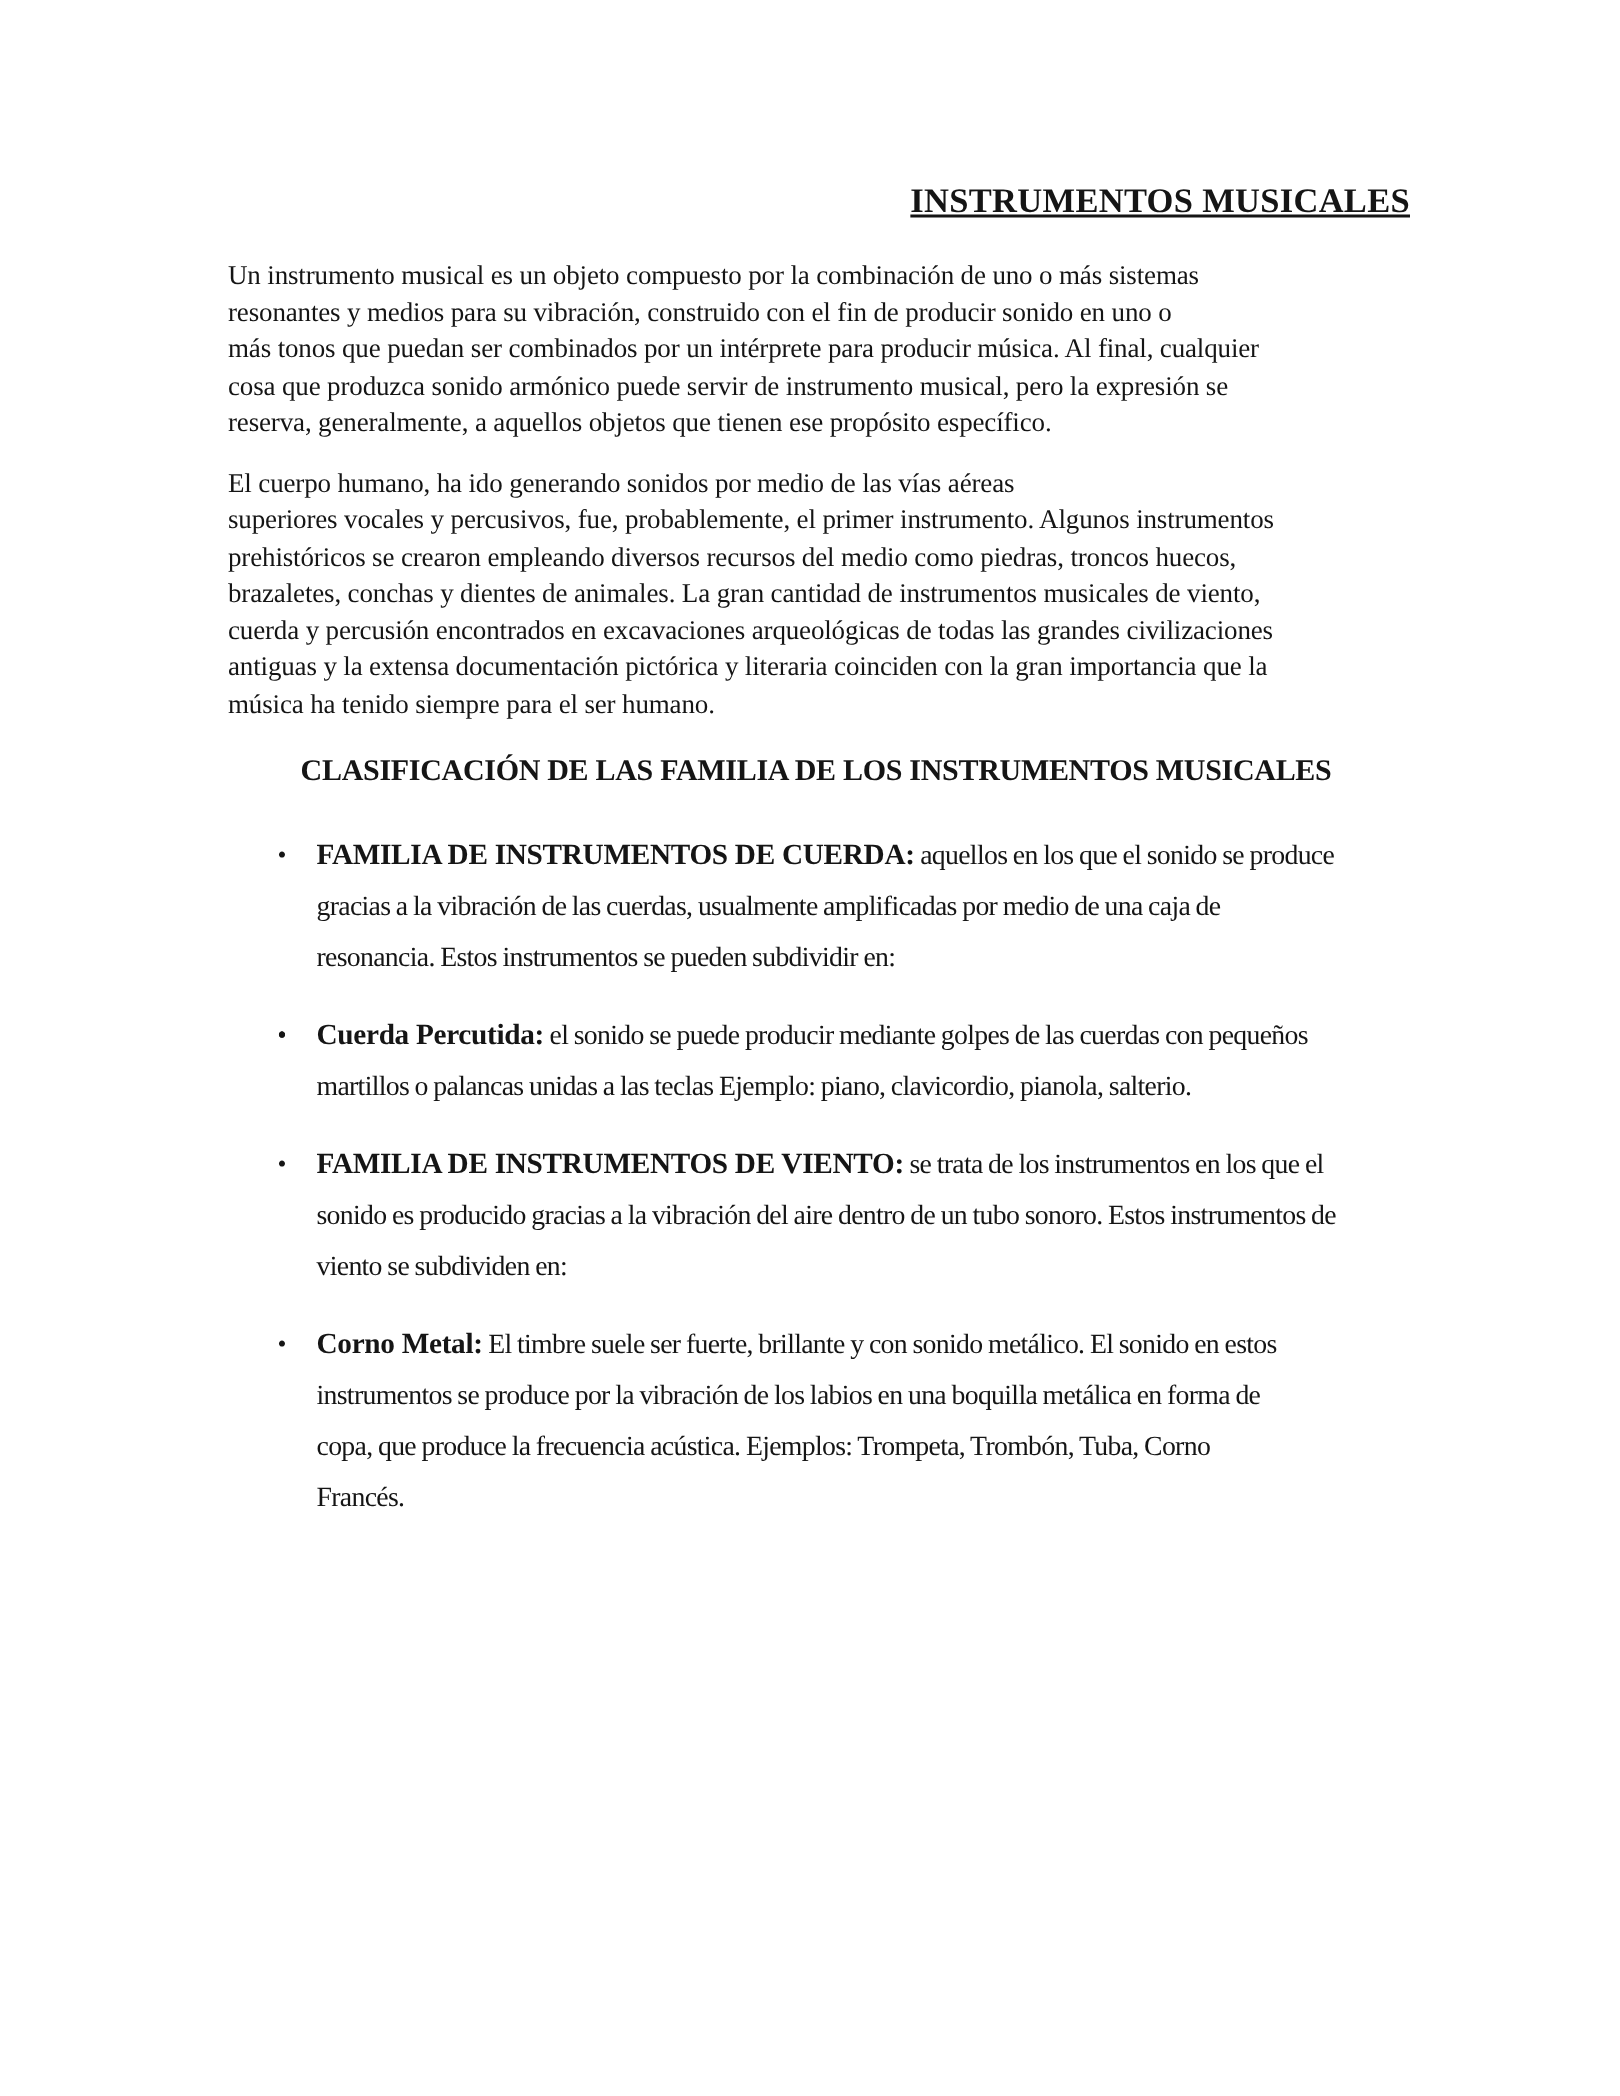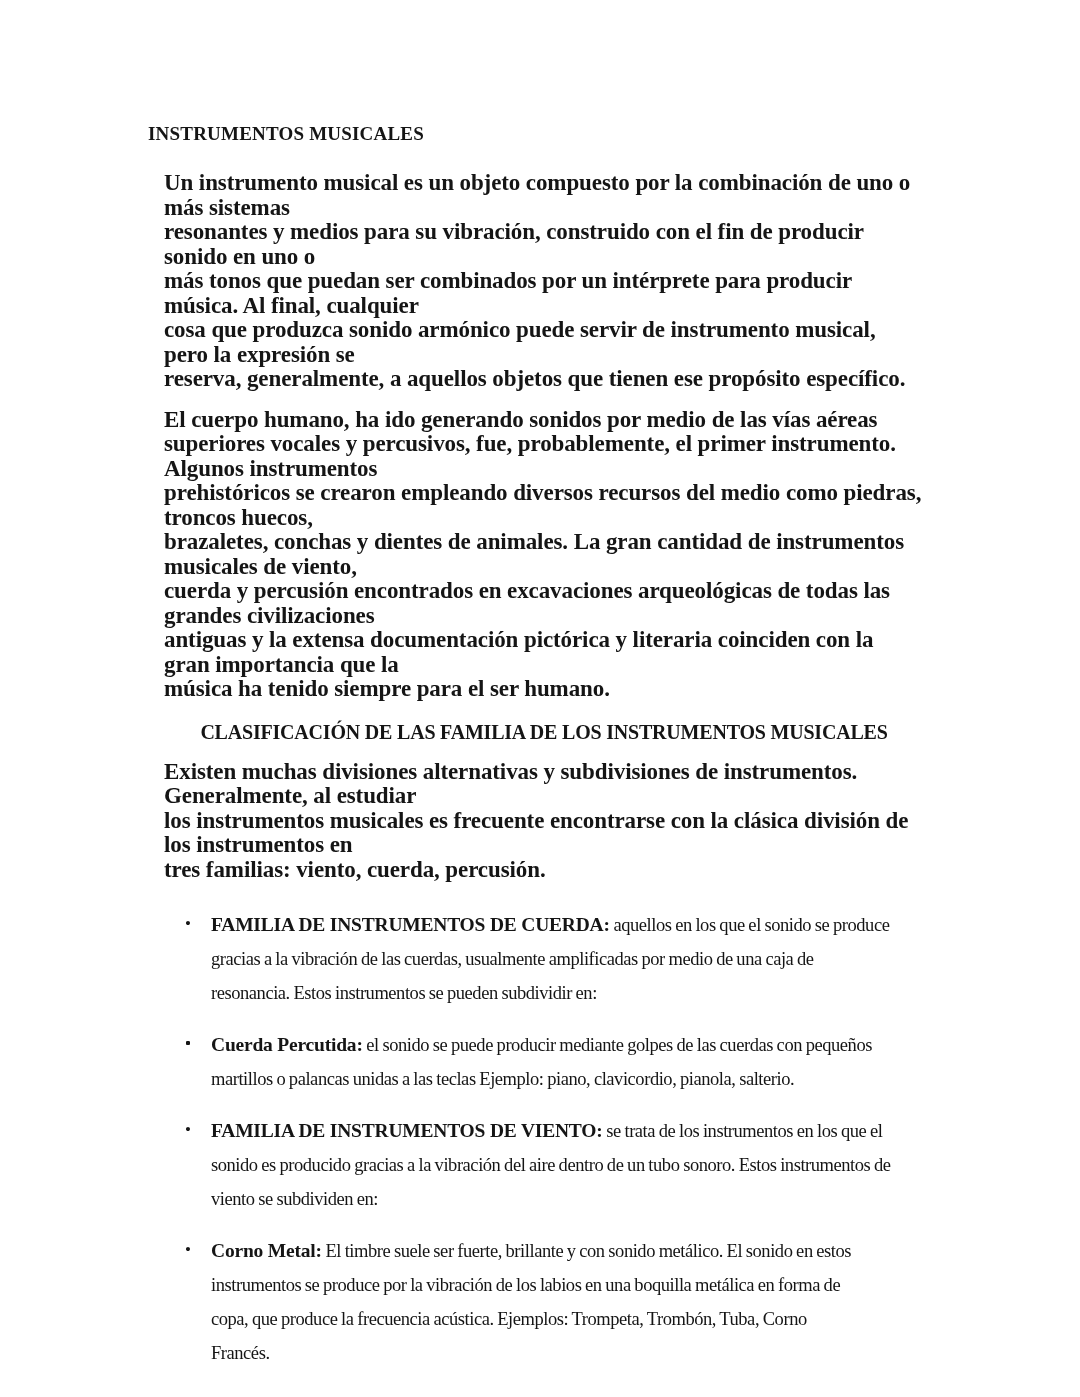--- a/index.html
+++ b/index.html
@@ -13,39 +13,39 @@
     height: 1397px;
     box-sizing: border-box;
     background: #ffffff;
     color: #151515;
     padding: 119px 140px 0 148px;
     font-family: "Liberation Serif", "DejaVu Serif", serif;
     overflow: hidden;
   }
   .doc-title {
     margin: 0;
-    font-size: 19px;
+    font-size: 23px;
     font-weight: bold;
     line-height: 30px;
-    text-align: left;
+    text-align: right;
     letter-spacing: 0.2px;
     white-space: pre-line;
+    text-decoration: underline;
   }
   .body-par {
-    margin: 16px;
-    font-size: 23px;
+    margin: 4px;
+    font-size: 18px;
     line-height: 24.5px;
     letter-spacing: -0.1px;
     white-space: pre-line;
-    font-weight: bold;
   }
   .par-1 { margin-top: 22px; }
   .par-2 { margin-top: 16px; }
   .section-heading {
-    margin: 8px 0 0 0;
+    margin: 19px 0 0 0;
     font-size: 20px;
     font-weight: bold;
     line-height: 28px;
     text-align: center;
     letter-spacing: -0.2px;
     white-space: pre-line;
   }
   .section-intro { margin-top: 14px; }
   .families-list {
     list-style: none;
@@ -95,23 +95,20 @@
   <p class="body-par par-2">El cuerpo humano, ha ido generando sonidos por medio de las vías aéreas
 superiores vocales y percusivos, fue, probablemente, el primer instrumento. Algunos instrumentos
 prehistóricos se crearon empleando diversos recursos del medio como piedras, troncos huecos,
 brazaletes, conchas y dientes de animales. La gran cantidad de instrumentos musicales de viento,
 cuerda y percusión encontrados en excavaciones arqueológicas de todas las grandes civilizaciones
 antiguas y la extensa documentación pictórica y literaria coinciden con la gran importancia que la
 música ha tenido siempre para el ser humano.</p>
 
   <h2 class="section-heading">CLASIFICACIÓN DE LAS FAMILIA DE LOS INSTRUMENTOS MUSICALES</h2>
 
-  <p class="body-par section-intro">Existen muchas divisiones alternativas y subdivisiones de instrumentos. Generalmente, al estudiar
-los instrumentos musicales es frecuente encontrarse con la clásica división de los instrumentos en
-tres familias: viento, cuerda, percusión.</p>
 
   <ul class="families-list">
     <li><span class="bullet-marker">•</span><span class="li-content"><b class="bullet-label">FAMILIA DE INSTRUMENTOS DE CUERDA:</b><span class="bullet-desc"> aquellos en los que el sonido se produce
 gracias a la vibración de las cuerdas, usualmente amplificadas por medio de una caja de
 resonancia. Estos instrumentos se pueden subdividir en:</span></span></li>
     <li><span class="bullet-marker">•</span></li>
     <li><span class="bullet-marker">•</span></li>
     <li><span class="bullet-marker">•</span><span class="li-content"><b class="bullet-label">Cuerda Percutida:</b><span class="bullet-desc"> el sonido se puede producir mediante golpes de las cuerdas con pequeños
 martillos o palancas unidas a las teclas Ejemplo: piano, clavicordio, pianola, salterio.</span></span></li>
     <li><span class="bullet-marker">•</span><span class="li-content"><b class="bullet-label">FAMILIA DE INSTRUMENTOS DE VIENTO:</b><span class="bullet-desc"> se trata de los instrumentos en los que el

